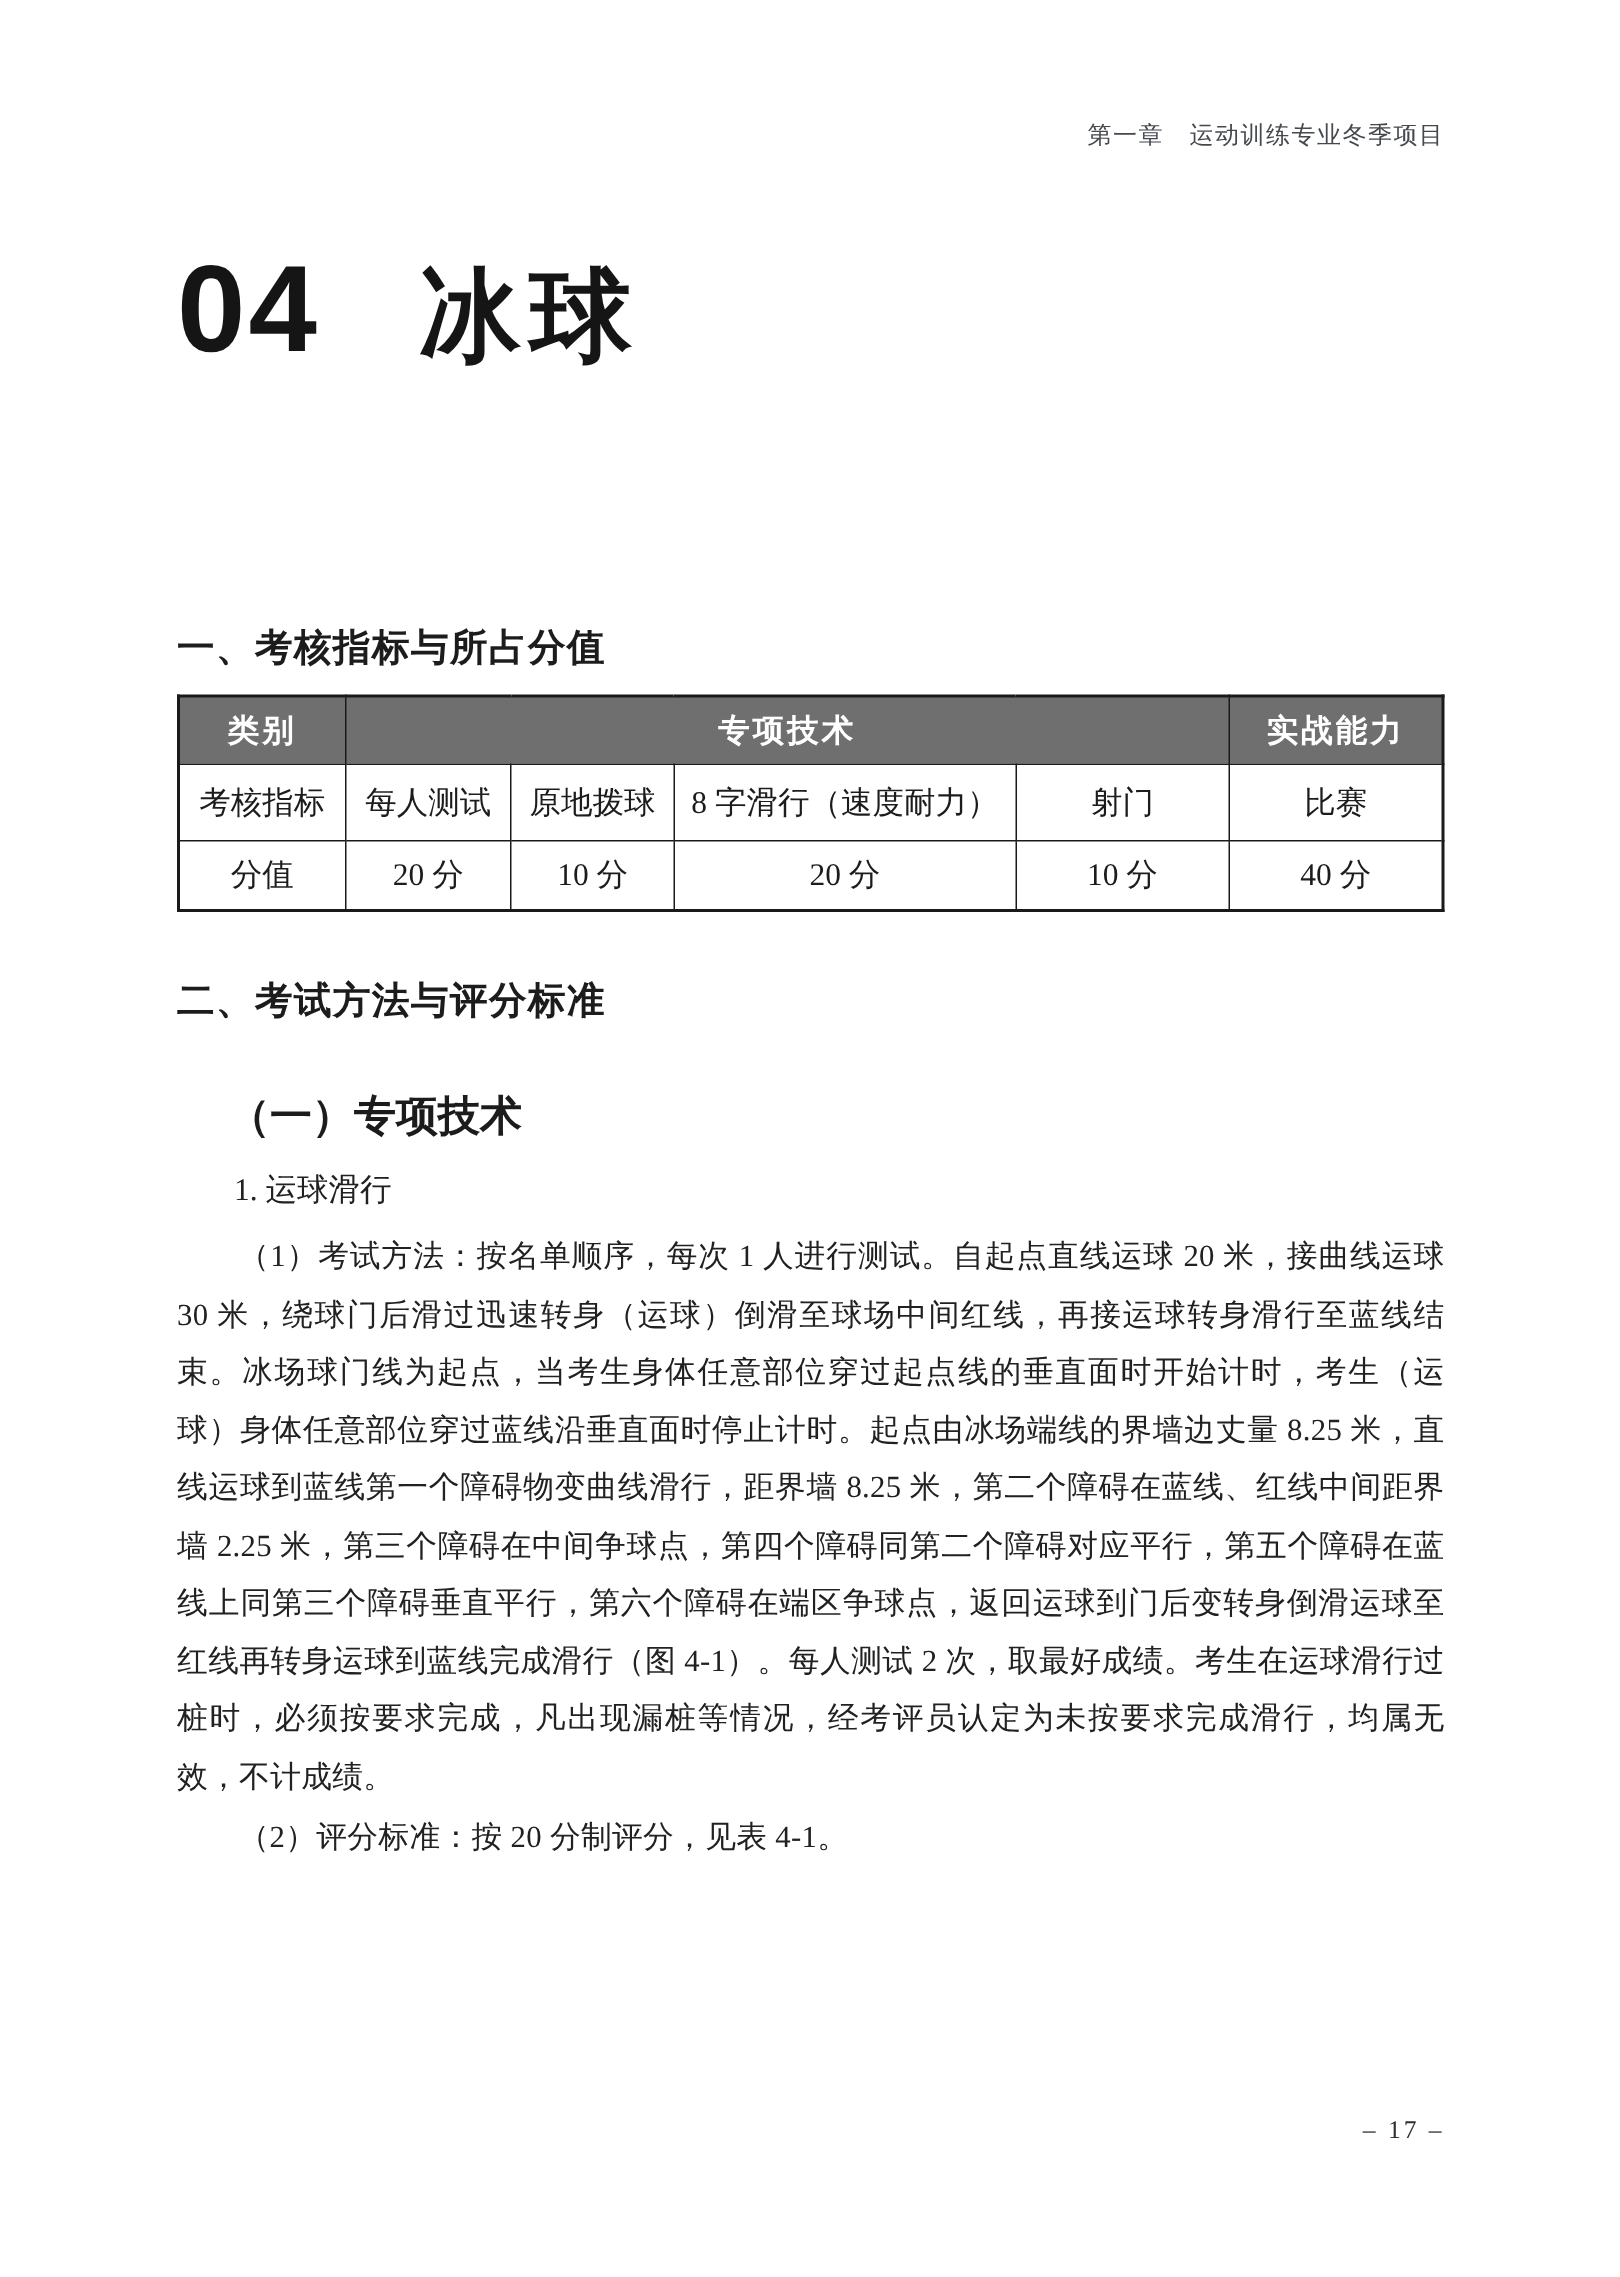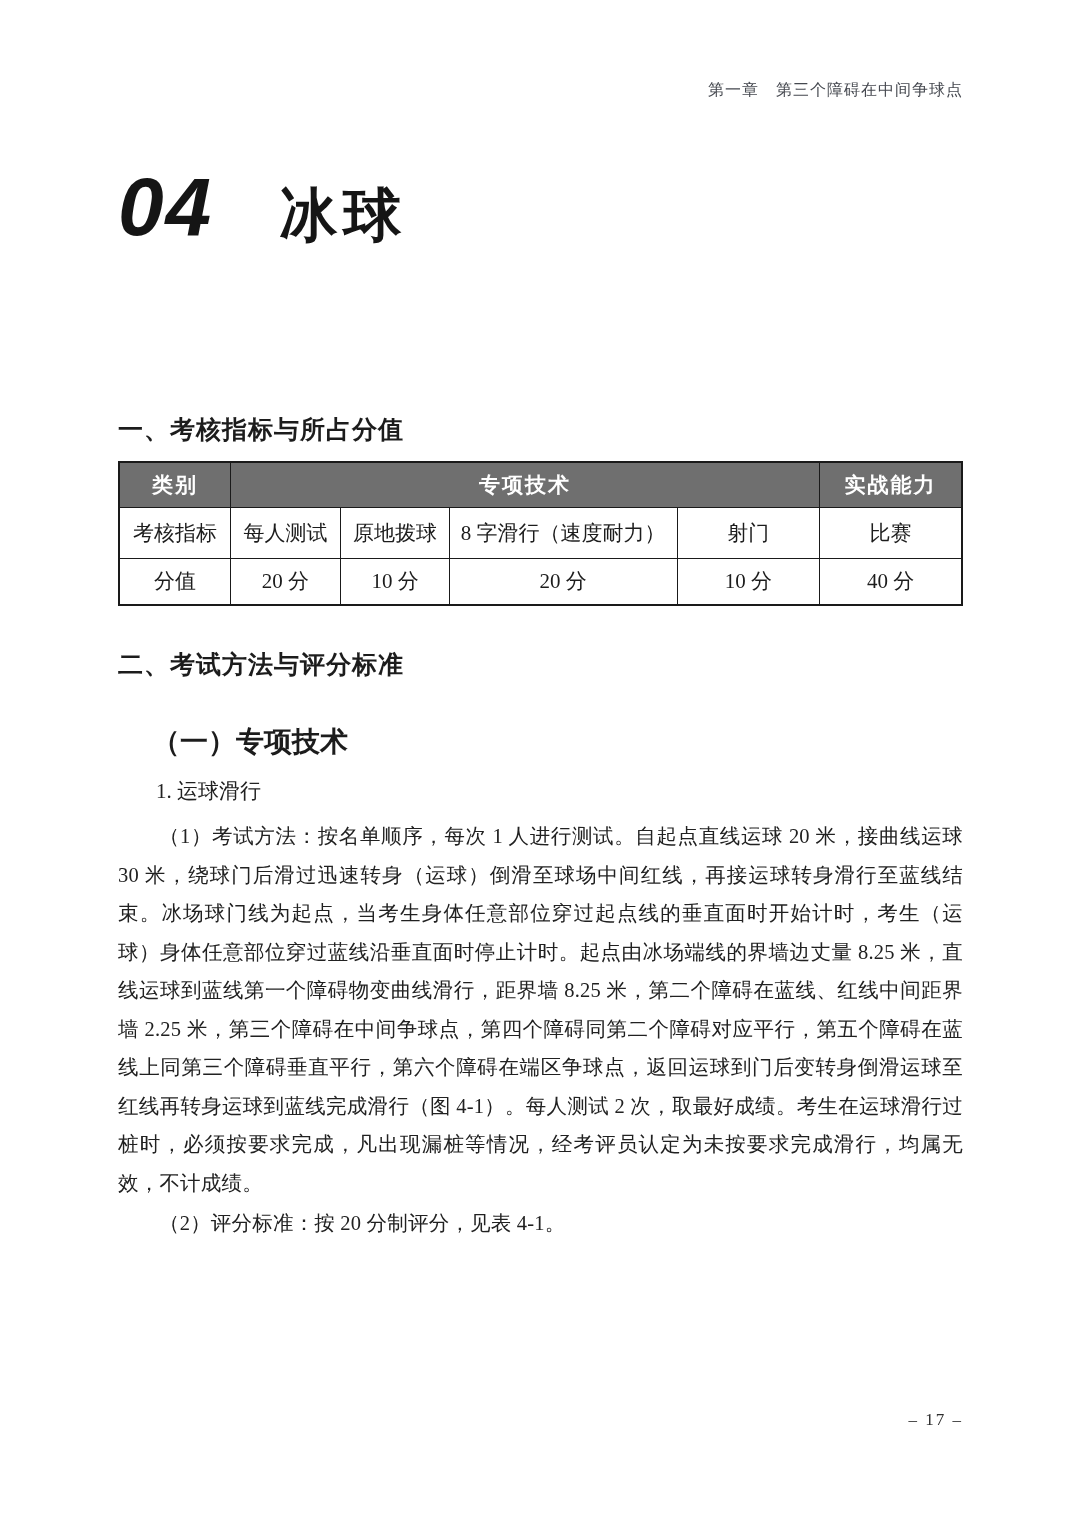--- a/index.html
+++ b/index.html
@@ -24,22 +24,22 @@
     font-family: "Liberation Serif", serif;
   }
   .chapter-title {
     margin-top: 160px;
     display: flex;
     align-items: baseline;
     font-family: "Liberation Sans", sans-serif;
     font-weight: 700;
     color: #151515;
   }
-  .chapter-title .num { font-size: 82px; letter-spacing: 2px; font-style: italic; }
-  .chapter-title .name { font-size: 58px; margin-left: 66px; letter-spacing: 6px; }
+  .chapter-title .num { font-size: 82px; letter-spacing: 2px; }
+  .chapter-title .name { font-size: 68px; margin-left: 66px; letter-spacing: 6px; }
   .section-heading {
     font-size: 25px;
     font-weight: 700;
     color: #1c1c1c;
     letter-spacing: 1px;
   }
   .section-heading.first { margin-top: 158px; }
   .section-heading.second { margin-top: 42px; }
   table.score-table {
     width: 845px;
@@ -93,21 +93,21 @@
     letter-spacing: 2px;
     color: #2e2e2e;
     margin-top: 22px;
   }
 </style>
 </head>
 <body>
 
 <div class="page">
 
-  <div class="running-header">第一章　第三个障碍在中间争球点</div>
+  <div class="running-header">第一章　运动训练专业冬季项目</div>
 
   <div class="content">
 
     <div class="chapter-title">
       <span class="num">04</span>
       <span class="name">冰球</span>
     </div>
 
     <div class="section-heading first">一、考核指标与所占分值</div>
 

